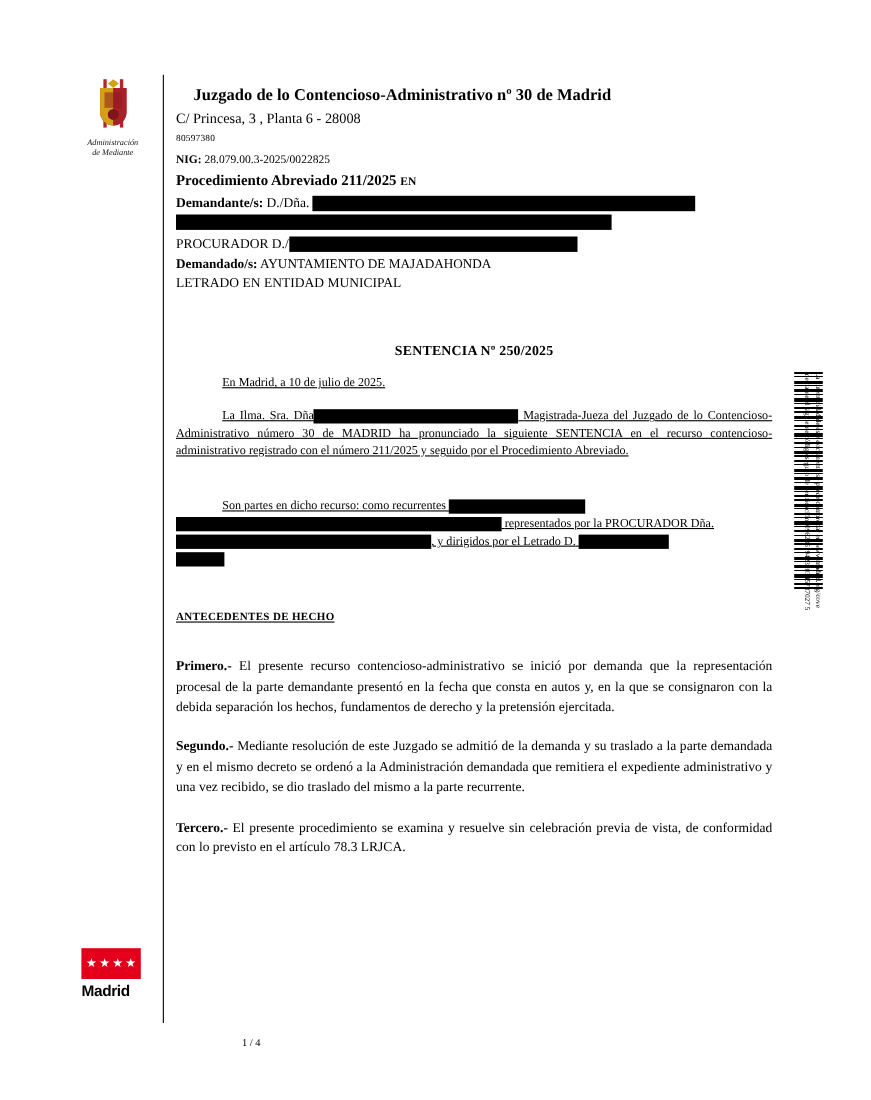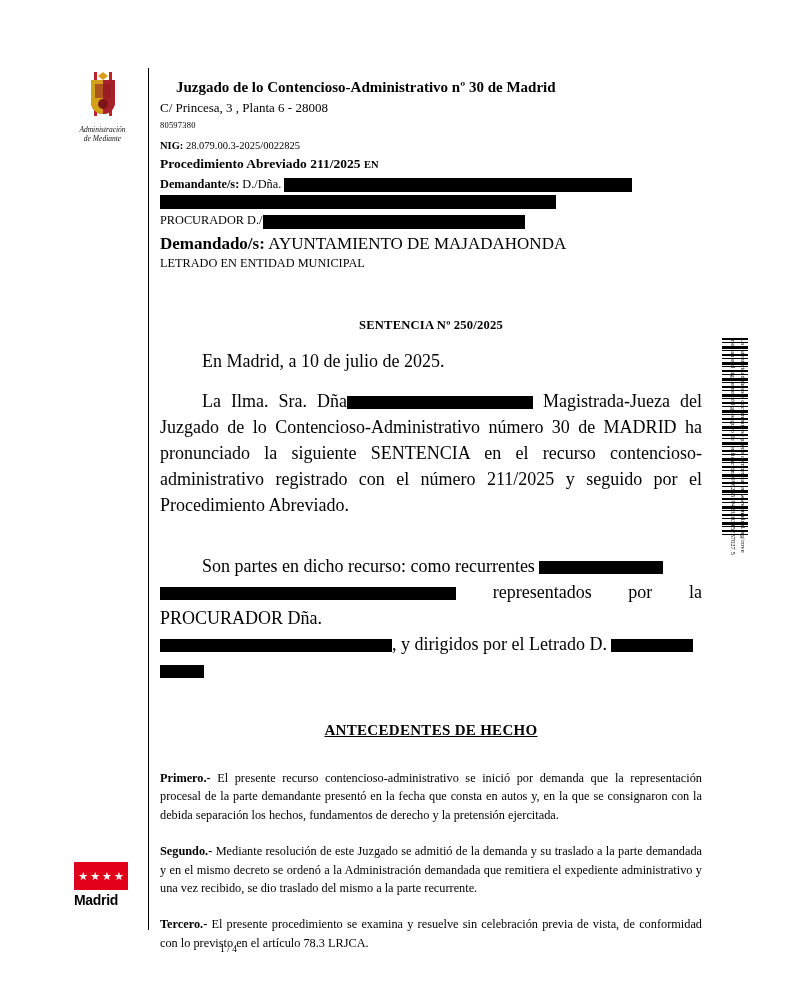--- a/index.html
+++ b/index.html
@@ -127,48 +127,48 @@
     background: #000;
     vertical-align: middle;
     height: 13px;
   }
   .redact.tall { height: 14px; }
 
   .block-redact-row { margin-top: 1px; }
 
   .demandado {
     margin-top: 4px;
-    font-size: 17px;
+    font-size: 12px;
   }
   .demandado b { font-weight:bold; }
   .letrado-line { font-size: 12.3px; }
 
   .sentencia-title {
     text-align: center;
     font-weight: bold;
     font-size: 12.6px;
     margin-top: 46px;
     letter-spacing: 0.2px;
   }
 
   .para {
     margin-top: 14px;
     text-align: justify;
     text-indent: 42px;
-    font-size: 18px;
+    font-size: 11px;
     line-height: 1.45;
+    text-decoration: underline;
   }
   .para.noindent { text-indent: 0; }
 
   .section-title {
-    text-align: center;
     font-weight: bold;
     text-decoration: underline;
     margin-top: 38px;
-    font-size: 15px;
+    font-size: 10px;
     letter-spacing: 0.3px;
   }
 
   .numbered {
     margin-top: 18px;
     text-align: justify;
     font-size: 12.3px;
     line-height: 1.5;
   }
   .numbered b { font-weight: bold; }

